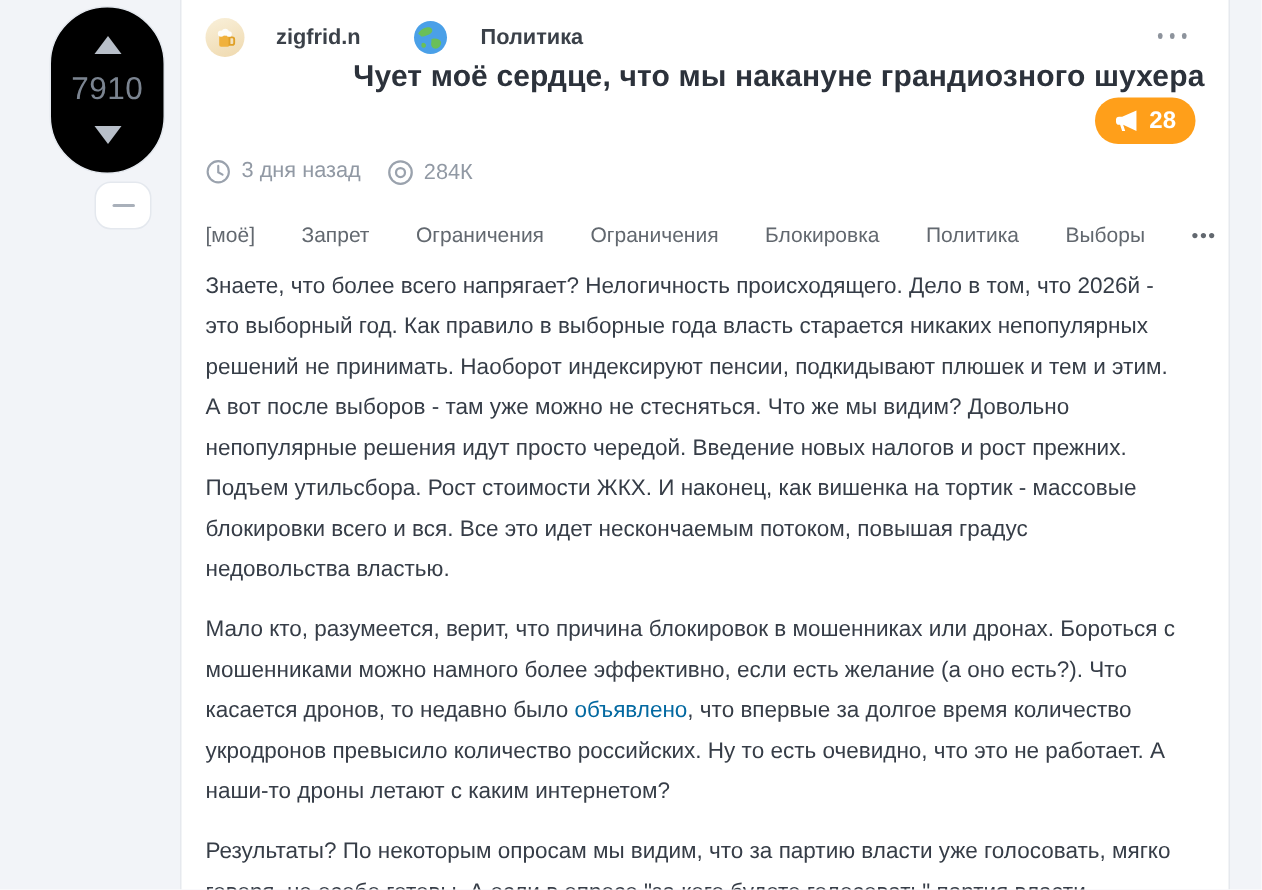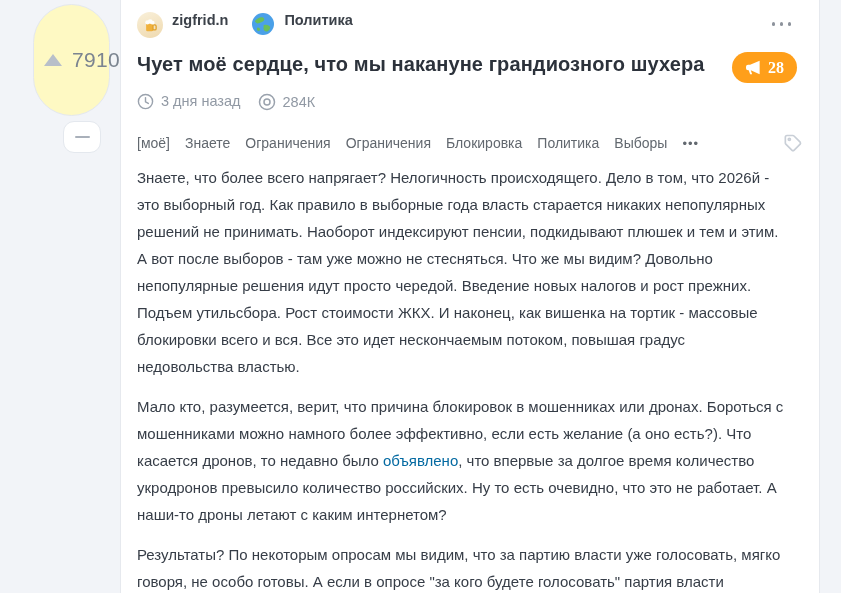--- a/index.html
+++ b/index.html
@@ -4,22 +4,22 @@
 <style>
   html,body{margin:0;padding:0;}
   .page{
     position:relative; width:841px; height:593px; overflow:hidden;
     background:#f2f4f8;
     font-family:"Liberation Sans","DejaVu Sans",sans-serif;
   }
   
   .vote-pill{
     position:absolute; left:33px; top:4px; width:77px; height:112px;
-    background:#fef9c3; border:1px solid #e4e8ee; border-radius:40px;
-    box-sizing:border-box; display:flex; 
+    background:#000000; border:1px solid #e4e8ee; border-radius:40px;
+    box-sizing:border-box; display:flex; flex-direction:column;
     align-items:center; justify-content:space-between; padding:15px 0;
   }
   .vote-btn{background:none;border:none;padding:4px 10px;cursor:pointer;line-height:0;}
   .tri-up{display:block;width:0;height:0;border-left:9px solid transparent;
     border-right:9px solid transparent;border-bottom:12px solid #b8bfc9;}
   .tri-down{display:block;width:0;height:0;border-left:9px solid transparent;
     border-right:9px solid transparent;border-top:12px solid #b8bfc9;}
   .vote-score{font-size:21px;color:#7b8490;letter-spacing:.3px;}
   .collapse-btn{
     position:absolute; left:63px; top:121px; width:38px; height:32px;
@@ -27,50 +27,50 @@
     display:flex; align-items:center; justify-content:center; cursor:pointer;
   }
   .minus-bar{width:15px;height:2.5px;background:#a9b0ba;border-radius:2px;}
   
   .card{
     position:absolute; left:120px; top:0; width:700px; height:593px;
     box-sizing:border-box; background:#fff;
     border-left:1px solid #e6e9ee; border-right:1px solid #e6e9ee;
     padding:12px 16px 0 16px;
   }
-  .header-row{display:flex; height:26px;}
+  .header-row{display:flex; align-items:center; height:26px;gap:12px;}
   .avatar{
     width:26px;height:26px;border-radius:50%;
     background:linear-gradient(160deg,#f9f0da 0%,#efd9ae 100%);
     display:flex;align-items:center;justify-content:center;flex:0 0 auto;cursor:pointer;
   }
   .author{margin-left:9px;font-size:14.5px;font-weight:700;color:#3b4149;cursor:pointer;}
   .community-icon{margin-left:23px;width:24px;height:24px;border-radius:50%;flex:0 0 auto;cursor:pointer;}
   .community{margin-left:9px;font-size:14.5px;font-weight:700;color:#3b4149;cursor:pointer;}
   .more-dots{
     position:absolute; top:20px; right:26px; display:flex; gap:4.5px; cursor:pointer;
     background:none;border:none;padding:2px;
   }
   .more-dots i{width:3.5px;height:3.5px;border-radius:50%;background:#8d939c;display:block;}
-  .title-row{display:flex; align-items:flex-start; margin-top:13px;}
+  .title-row{display:flex; align-items:flex-end; flex-direction:column;}
   .post-title{
     flex:1; margin:0; font-size:20px; line-height:26px; font-weight:700;
     color:#2c323b; letter-spacing:.1px;
   }
   .promo-badge{
     margin-left:12px; margin-right:6px; margin-top:1px;
     background:#ff9f1a; color:#fff; height:31px; padding:0 13px;
     border-radius:16px; display:flex; align-items:center; gap:6px;
-    font-size:16px; font-weight:700; border:none; cursor:pointer; flex:0 0 auto;font-family:Liberation Serif, serif;
+    font-size:16px; font-weight:700; border:none; cursor:pointer; flex:0 0 auto;
   }
   .meta-row{display:flex; align-items:flex-start; margin-top:10px; color:#9199a4; font-size:14.5px;}
   .meta-row svg{flex:0 0 auto;}
   .meta-text{margin-left:7px;}
   .views-group{margin-left:17px;display:flex;align-items:center;}
-  .tags-row{display:flex; align-items:center; margin-top:22px; font-size:14px; color:#62686f;}
+  .tags-row{display:flex; align-items:center; margin-top:22px; font-size:14px; color:#62686f;gap:16px;}
   .tag{margin-right:15px; cursor:pointer;}
   .tags-more{margin-right:15px; cursor:pointer; letter-spacing:1px; color:#62686f;
     background:none;border:none;font-size:13px;padding:0;}
   .tags-spacer{flex:1;}
   .tag-icon-btn{background:none;border:none;padding:0;line-height:0;cursor:pointer;}
   .post-body{margin-top:11px; width:648px; font-size:15px; line-height:27px; color:#363d47;}
   .post-body p{margin:0 0 13px 0;}
   .body-link{color:#0369a1; text-decoration:none; cursor:pointer;}
 </style>
 </head>
@@ -143,21 +143,21 @@
         <svg width="18" height="18" viewBox="0 0 24 24" fill="none" stroke="#9aa2ad" stroke-width="2">
           <circle cx="12" cy="12" r="10"></circle>
             <circle cx="12" cy="12" r="4"></circle>
         </svg>
         <span class="meta-text">284К</span>
       </span>
     </div>
 
     <div class="tags-row">
       <span class="tag">[моё]</span>
-      <span class="tag">Знаете</span>
+      <span class="tag">Запрет</span>
       <span class="tag">Ограничения</span>
       <span class="tag">Ограничения</span>
       <span class="tag">Блокировка</span>
       <span class="tag">Политика</span>
       <span class="tag">Выборы</span>
       <button class="tags-more">•••</button>
       <span class="tags-spacer"></span>
       <button class="tag-icon-btn">
         <svg width="20" height="20" viewBox="0 0 24 24" fill="none" stroke="#c9cfd7" stroke-width="2">
           <path d="M20.6 13.4 13.4 20.6a2 2 0 0 1-2.8 0L3.4 13.4A2 2 0 0 1 2.8 12V5a2 2 0 0 1 2-2h7a2 2 0 0 1 1.4.6l7.4 7.4a2 2 0 0 1 0 2.4z"></path>

